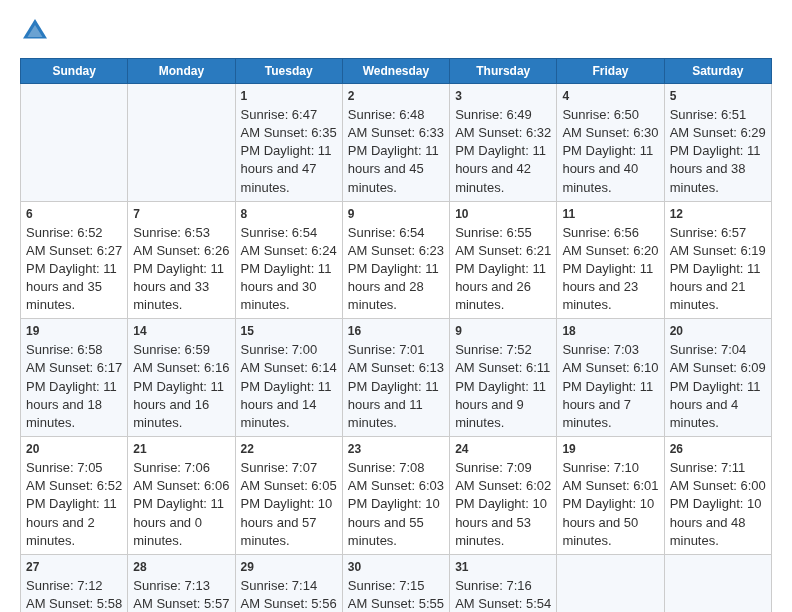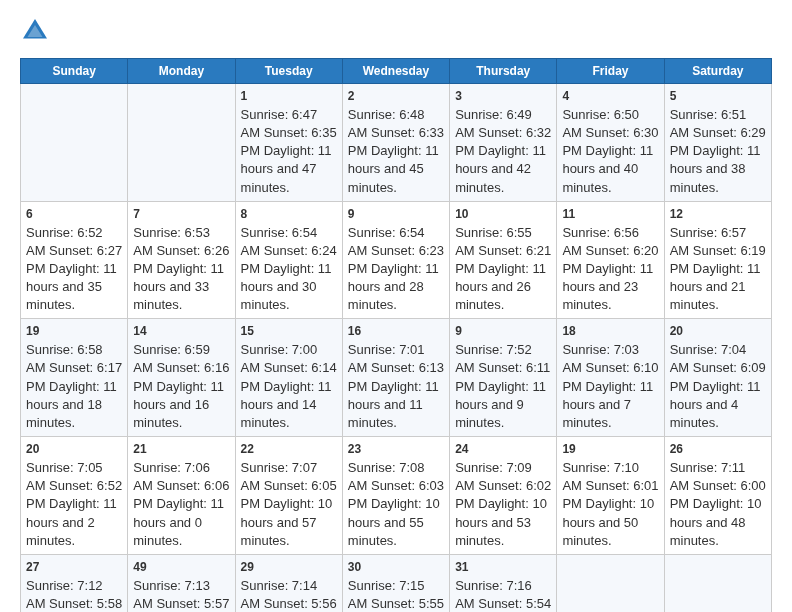--- a/index.html
+++ b/index.html
@@ -282,21 +282,21 @@
         </td>
       </tr>
       <tr>
         <td>
           <span class="day-num">27</span>
           <div class="cell-content">Sunrise: 7:12 AM
 Sunset: 5:58 PM
 Daylight: 10 hours and 46 minutes.</div>
         </td>
         <td>
-          <span class="day-num">49</span>
+          <span class="day-num">28</span>
           <div class="cell-content">Sunrise: 7:13 AM
 Sunset: 5:57 PM
 Daylight: 10 hours and 44 minutes.</div>
         </td>
         <td>
           <span class="day-num">29</span>
           <div class="cell-content">Sunrise: 7:14 AM
 Sunset: 5:56 PM
 Daylight: 10 hours and 42 minutes.</div>
         </td>

